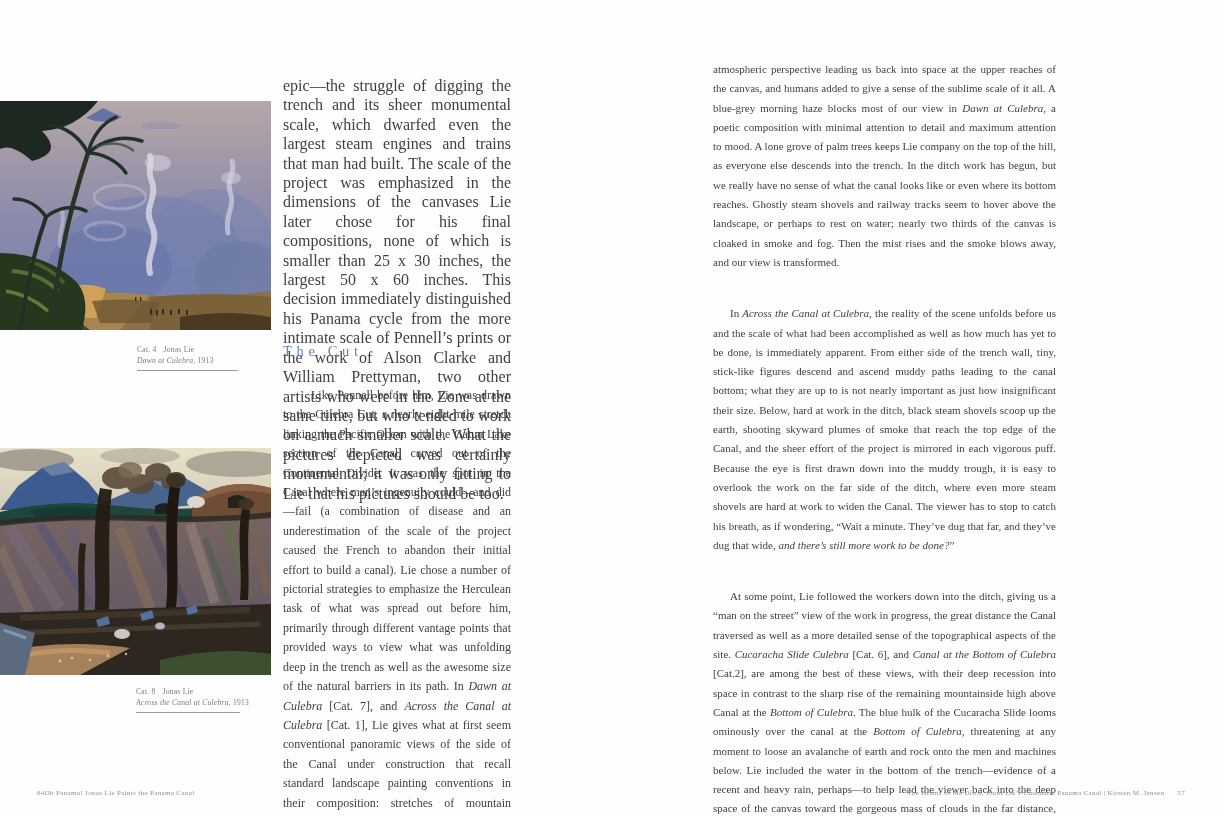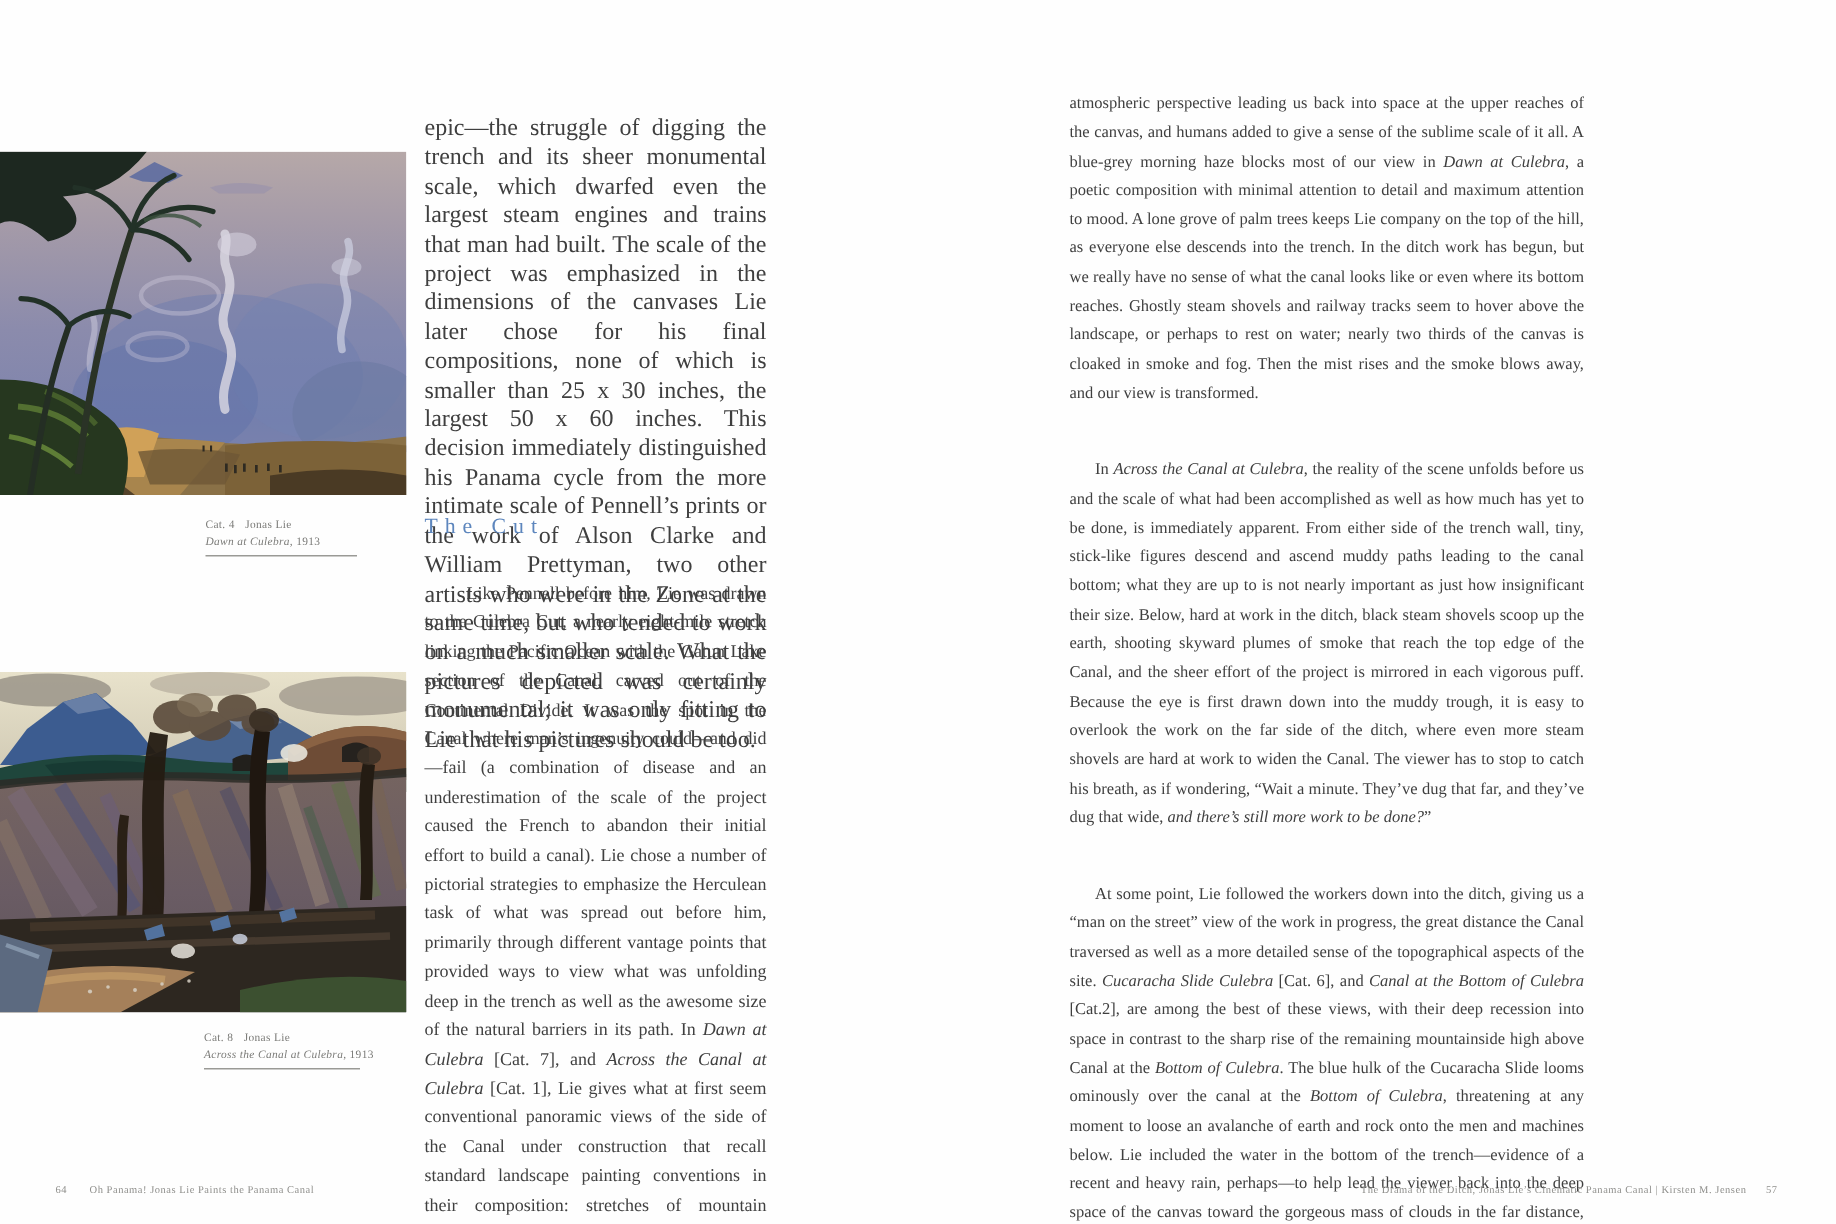--- a/index.html
+++ b/index.html
@@ -22,21 +22,21 @@
   .lcol-p2{left:283px;top:386px;width:228px;font-size:12px;line-height:19.4px;text-indent:28px;}
   .heading{position:absolute;left:283px;top:343px;width:228px;margin:0;text-align:left;
            font-size:14.5px;font-weight:normal;letter-spacing:.32em;}
   .rcol{position:absolute;left:713px;top:60px;width:343px;text-align:justify;
         font-size:11px;line-height:19.3px;}
   .rcol p{margin:0;}
   .rcol p + p{margin-top:3px;}
   .rcol p.ind{text-indent:17px;margin-top:32px;}
   .footer{position:absolute;top:789px;font-size:7px;color:#8f8f8c;letter-spacing:.05em;}
   .footer-left{left:37px;}
-  .footer-left .ftext{margin-left:15px;}
+  .footer-left .ftext{}
   .footer-right{right:39px;display:flex;gap:13px;}
 </style>
 </head>
 <body>
 
 <div class="spread">
 
   <figure class="fig fig1" style="margin:0">
     <svg viewBox="0 0 271 229" preserveAspectRatio="none">
       <defs>

